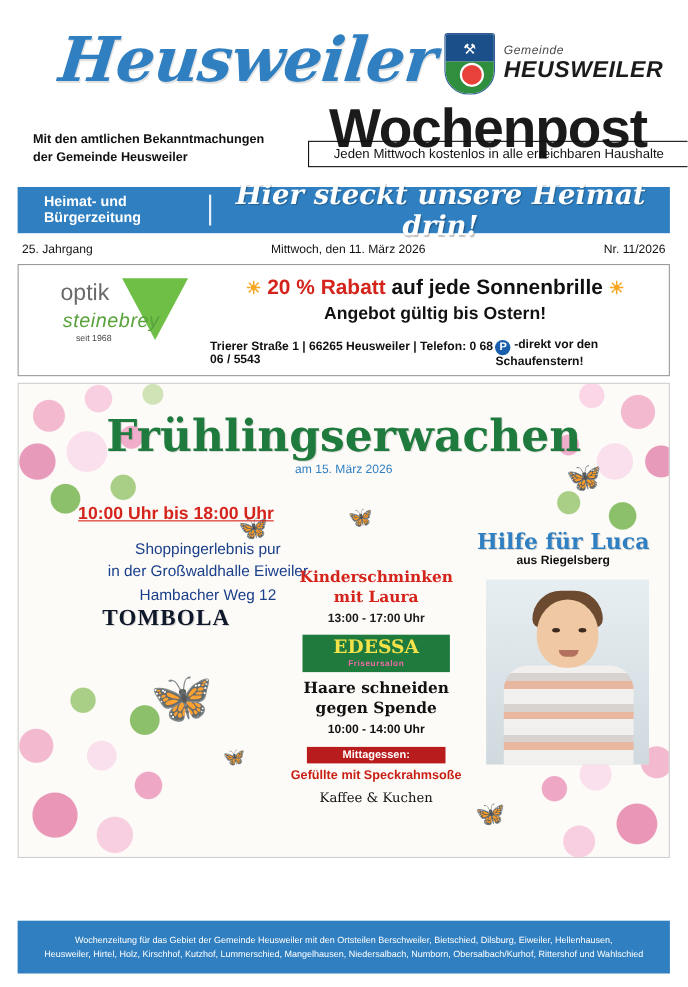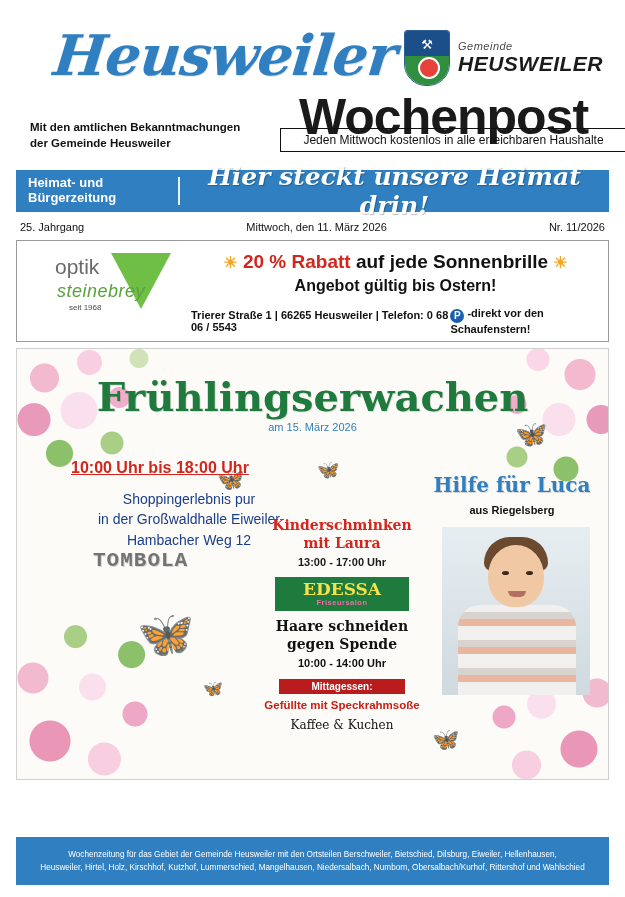--- a/index.html
+++ b/index.html
@@ -60,21 +60,21 @@
     font-size:12px;color:#111;margin-left:22px;
   }
 
   
   .band{
     position:relative;height:42px;background:#2f7fc1;margin:0 2px;
     display:flex;align-items:center;
   }
   .band-left{
     color:#fff;font-weight:700;font-size:13px;line-height:1.15;
-    padding-left:12px;width:150px;
+    padding-left:24px;width:150px;
   }
   .band-divider{width:2px;height:28px;background:#ffffff;opacity:.9;}
   .band-right{
     flex:1;text-align:center;color:#fff;
     font-family:"DejaVu Serif", serif;font-style:italic;font-weight:700;
     font-size:25px;letter-spacing:0px;
     text-shadow:1px 1px 1px rgba(0,0,0,.25);
   }
 
   
@@ -183,22 +183,22 @@
   .p-hours{
     position:absolute;left:54px;top:110px;
     font-size:16px;color:#d4241c;font-weight:700;text-decoration:underline;
   }
   .p-loc{
     position:absolute;left:62px;top:140px;width:220px;text-align:center;
     font-size:14px;color:#1a3f8a;line-height:1.45;
   }
   .p-tombola{
     position:absolute;left:76px;top:200px;
-    font-family:Liberation Mono, monospace;font-weight:700;font-size:21px;
-    color:#737373;letter-spacing:1px;
+    font-family:Liberation Serif, serif;font-weight:700;font-size:21px;
+    color:#0f172a;letter-spacing:1px;
     text-shadow:1px 1px 0 rgba(0,0,0,.15);
   }
   .p-kinder{
     position:absolute;left:255px;top:167px;width:140px;text-align:center;
     font-family:"DejaVu Serif", serif;font-weight:700;font-size:14px;color:#d4241c;line-height:1.3;
   }
   .p-kinder-time{
     position:absolute;left:255px;top:207px;width:140px;text-align:center;
     font-size:11px;font-weight:700;color:#1b1b1b;
   }
@@ -223,21 +223,21 @@
   .mittag-box span{color:#fff;font-size:10px;font-weight:700;}
   .p-gefuellte{
     position:absolute;left:240px;top:350px;width:170px;text-align:center;
     font-size:11.5px;font-weight:700;color:#c81e14;
   }
   .p-kaffee{
     position:absolute;left:240px;top:369px;width:170px;text-align:center;
     font-family:"DejaVu Serif",serif;font-size:12px;color:#111;
   }
   .p-hilfe{
-    position:absolute;left:405px;top:124px;width:180px;text-align:center;
+    position:absolute;left:405px;top:131px;width:180px;text-align:center;
     font-family:"DejaVu Serif",serif;font-weight:700;font-size:20px;color:#2f7fc1;
     text-shadow:1px 1px 0 rgba(0,0,0,.15);
   }
   .p-hilfe-sub{
     position:absolute;left:405px;top:155px;width:180px;text-align:center;
     font-size:11px;font-weight:700;color:#111;
   }
   .photo{
     position:absolute;left:425px;top:178px;width:148px;height:168px;overflow:hidden;
     background:#dfe6ea;

